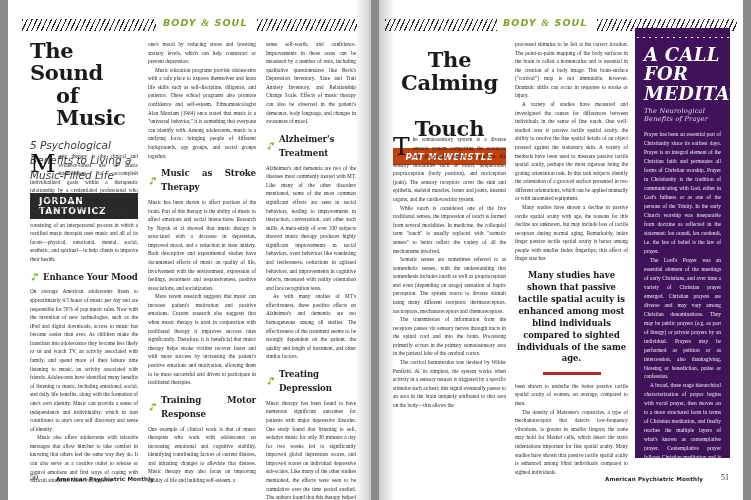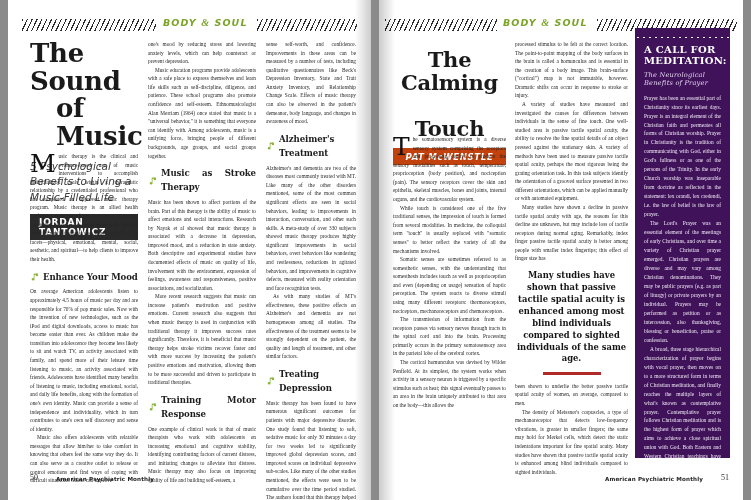--- a/index.html
+++ b/index.html
@@ -21,21 +21,21 @@
   .runhead { position:absolute; top:17px; left:0; width:100%; height:16px; }
   .hatch { position:absolute; top:2px; height:12px;
       background:repeating-linear-gradient(115deg, #2b2b2b 0 1.1px, rgba(0,0,0,0) 1.1px 4.4px); }
   .runhead-label { position:absolute; top:0; font-family:"DejaVu Sans", sans-serif;
       font-size:9.5px; font-weight:bold; font-style:italic; letter-spacing:1.1px;
       color:#7ba428; white-space:nowrap; }
   .runhead-label .amp { font-family:"Liberation Serif", serif; font-style:italic; font-size:10px; }
 
   
   .headline { font-family:"DejaVu Serif", serif; font-weight:bold; color:#1a1a1a;
-      font-size:26px; line-height:1.06; letter-spacing:-0.3px; }
+      font-size:21px; line-height:1.06; letter-spacing:-0.3px; }
   .headline .l2 { display:block; padding-left:26px; }
   .subhead { font-family:"DejaVu Sans", sans-serif; font-style:italic; font-size:10.5px;
       color:#3a3a3a; line-height:1.45; margin-top:9px; }
   .byline { display:inline-block; background:#2a2a2a; color:#fff;
       font-family:"DejaVu Sans", sans-serif; font-weight:bold; 
       font-size:9px; letter-spacing:0.8px; padding:3px 9px 3px 9px; margin-top:9px; }
 
   
   .col { position:absolute; top:0; }
   .bodytext { font-family:"Liberation Serif", serif; font-size:5.3px; line-height:1.62;
@@ -62,22 +62,22 @@
   
   .pullquote { font-family:"DejaVu Serif", serif; font-weight:bold; font-size:8.4px;
       line-height:1.42; text-align:center; color:#151515; }
   .pq-rule { height:2.5px; background:#b02a2a; width:58px; margin:7px auto 7px auto; }
 
   
   .sidebar { position:absolute; background:#3f1259; color:#fff; overflow:hidden; }
   .sidebar-dots { position:absolute; top:6px; left:0; width:100%; height:7px;
       background-image:radial-gradient(circle, #ffffff 0.9px, rgba(255,255,255,0) 1.1px);
       background-size:6px 7px; background-repeat:repeat-x; }
-  .sb-title { font-family:"DejaVu Serif", serif; font-weight:bold; font-size:10px;
-      line-height:1.08; letter-spacing:0.3px; }
+  .sb-title { font-family:"DejaVu Serif", serif; font-weight:bold; font-size:18px;
+      line-height:1.08; letter-spacing:0.3px;font-style:italic; }
   .sb-sub { font-family:"DejaVu Serif", serif; font-style:italic; font-size:6.6px;
       color:#e3d2ef; margin-top:4px; letter-spacing:0.2px; }
   .sb-body { font-family:"Liberation Serif", serif; font-size:5.4px; line-height:1.66;
       text-align:justify; color:#f2e9f7; margin-top:7px; filter:blur(0.3px); }
   .sb-body p { text-indent:6px; }
   .sb-body p.first { text-indent:0; }
 
   
   .folio { position:absolute; bottom:18px; font-family:"DejaVu Sans", sans-serif;
       font-size:6.4px; color:#222; display:flex; align-items:flex-end; gap:18px; }

